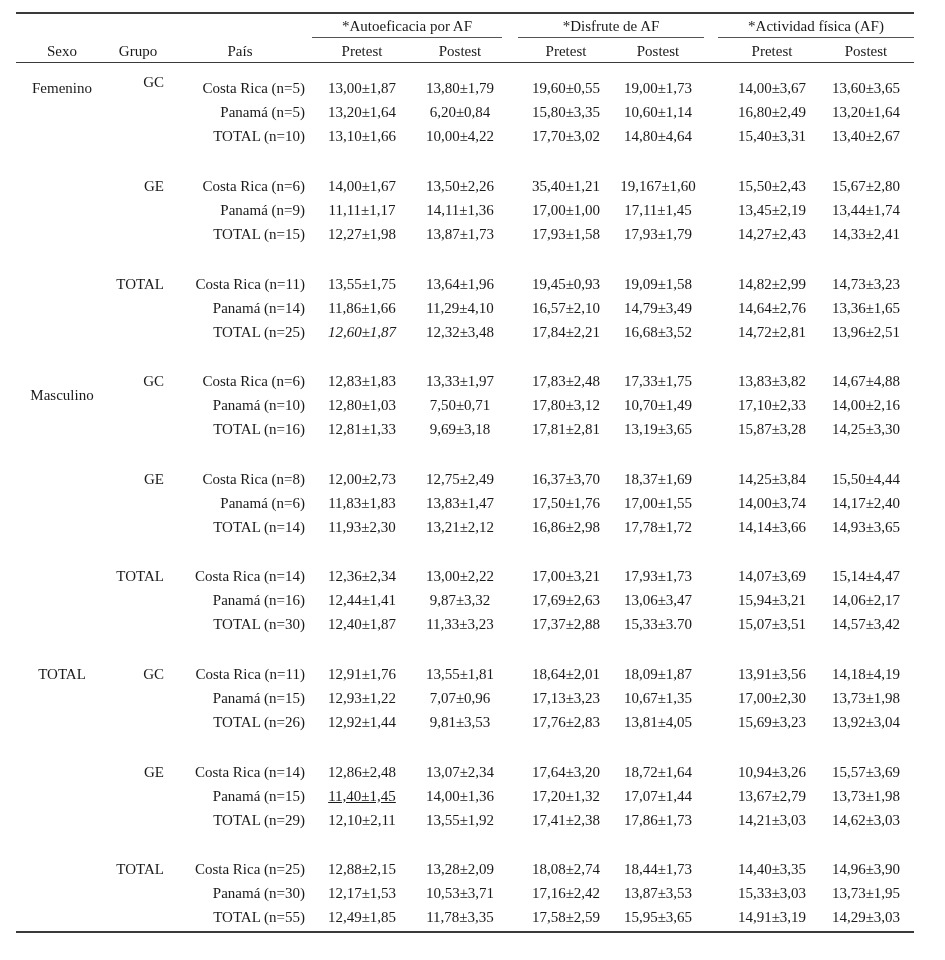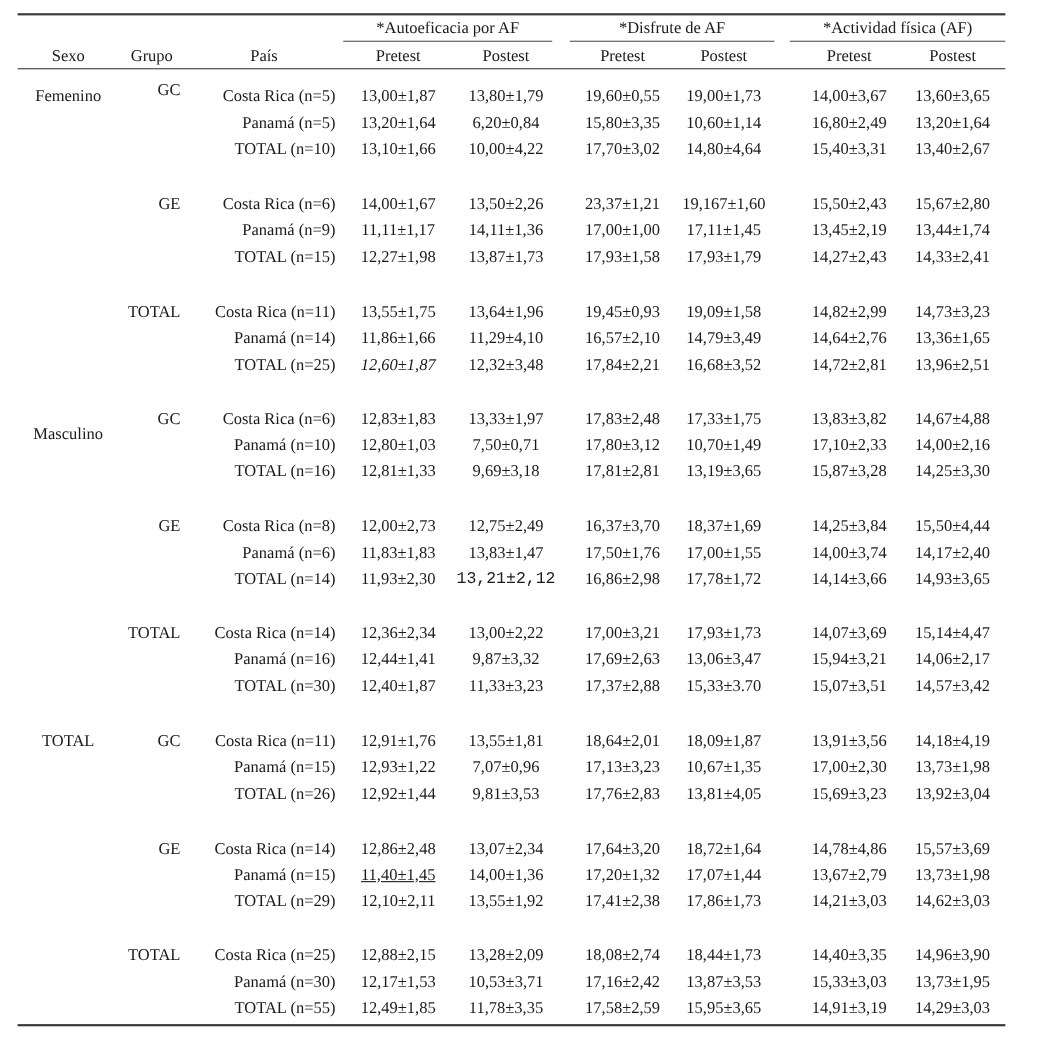--- a/index.html
+++ b/index.html
@@ -86,21 +86,21 @@
         <div class="cell c-v2" style="top: 126px;">17,70±3,02</div>
         <div class="cell c-v3" style="top: 126px;">14,80±4,64</div>
         <div class="cell c-v4" style="top: 126px;">15,40±3,31</div>
         <div class="cell c-v5" style="top: 126px;">13,40±2,67</div>
       </div>
       <div>
         <div class="cell c-grupo" style="top: 176px;">GE</div>
         <div class="cell c-pais" style="top: 176px;">Costa Rica (n=6)</div>
         <div class="cell c-v0" style="top: 176px;">14,00±1,67</div>
         <div class="cell c-v1" style="top: 176px;">13,50±2,26</div>
-        <div class="cell c-v2" style="top: 176px;">23,37±1,21</div>
+        <div class="cell c-v2" style="top: 176px;">35,40±1,21</div>
         <div class="cell c-v3" style="top: 176px;">19,167±1,60</div>
         <div class="cell c-v4" style="top: 176px;">15,50±2,43</div>
         <div class="cell c-v5" style="top: 176px;">15,67±2,80</div>
       </div>
       <div>
         <div class="cell c-pais" style="top: 200px;">Panamá (n=9)</div>
         <div class="cell c-v0" style="top: 200px;">11,11±1,17</div>
         <div class="cell c-v1" style="top: 200px;">14,11±1,36</div>
         <div class="cell c-v2" style="top: 200px;">17,00±1,00</div>
         <div class="cell c-v3" style="top: 200px;">17,11±1,45</div>
@@ -188,21 +188,21 @@
         <div class="cell c-v0" style="top: 493px;">11,83±1,83</div>
         <div class="cell c-v1" style="top: 493px;">13,83±1,47</div>
         <div class="cell c-v2" style="top: 493px;">17,50±1,76</div>
         <div class="cell c-v3" style="top: 493px;">17,00±1,55</div>
         <div class="cell c-v4" style="top: 493px;">14,00±3,74</div>
         <div class="cell c-v5" style="top: 493px;">14,17±2,40</div>
       </div>
       <div>
         <div class="cell c-pais" style="top: 517px;">TOTAL (n=14)</div>
         <div class="cell c-v0" style="top: 517px;">11,93±2,30</div>
-        <div class="cell c-v1" style="top: 517px; font-family: Liberation Mono, monospace;">13,21±2,12</div>
+        <div class="cell c-v1" style="top: 517px;">13,21±2,12</div>
         <div class="cell c-v2" style="top: 517px;">16,86±2,98</div>
         <div class="cell c-v3" style="top: 517px;">17,78±1,72</div>
         <div class="cell c-v4" style="top: 517px;">14,14±3,66</div>
         <div class="cell c-v5" style="top: 517px;">14,93±3,65</div>
       </div>
       <div>
         <div class="cell c-grupo" style="top: 566px;">TOTAL</div>
         <div class="cell c-pais" style="top: 566px;">Costa Rica (n=14)</div>
         <div class="cell c-v0" style="top: 566px;">12,36±2,34</div>
         <div class="cell c-v1" style="top: 566px;">13,00±2,22</div>
@@ -258,21 +258,21 @@
         <div class="cell c-v4" style="top: 712px;">15,69±3,23</div>
         <div class="cell c-v5" style="top: 712px;">13,92±3,04</div>
       </div>
       <div>
         <div class="cell c-grupo" style="top: 762px;">GE</div>
         <div class="cell c-pais" style="top: 762px;">Costa Rica (n=14)</div>
         <div class="cell c-v0" style="top: 762px;">12,86±2,48</div>
         <div class="cell c-v1" style="top: 762px;">13,07±2,34</div>
         <div class="cell c-v2" style="top: 762px;">17,64±3,20</div>
         <div class="cell c-v3" style="top: 762px;">18,72±1,64</div>
-        <div class="cell c-v4" style="top: 762px;">14,78±4,86</div>
+        <div class="cell c-v4" style="top: 762px;">10,94±3,26</div>
         <div class="cell c-v5" style="top: 762px;">15,57±3,69</div>
       </div>
       <div>
         <div class="cell c-pais" style="top: 786px;">Panamá (n=15)</div>
         <div class="cell c-v0" style="top: 786px; text-decoration: underline;">11,40±1,45</div>
         <div class="cell c-v1" style="top: 786px;">14,00±1,36</div>
         <div class="cell c-v2" style="top: 786px;">17,20±1,32</div>
         <div class="cell c-v3" style="top: 786px;">17,07±1,44</div>
         <div class="cell c-v4" style="top: 786px;">13,67±2,79</div>
         <div class="cell c-v5" style="top: 786px;">13,73±1,98</div>

